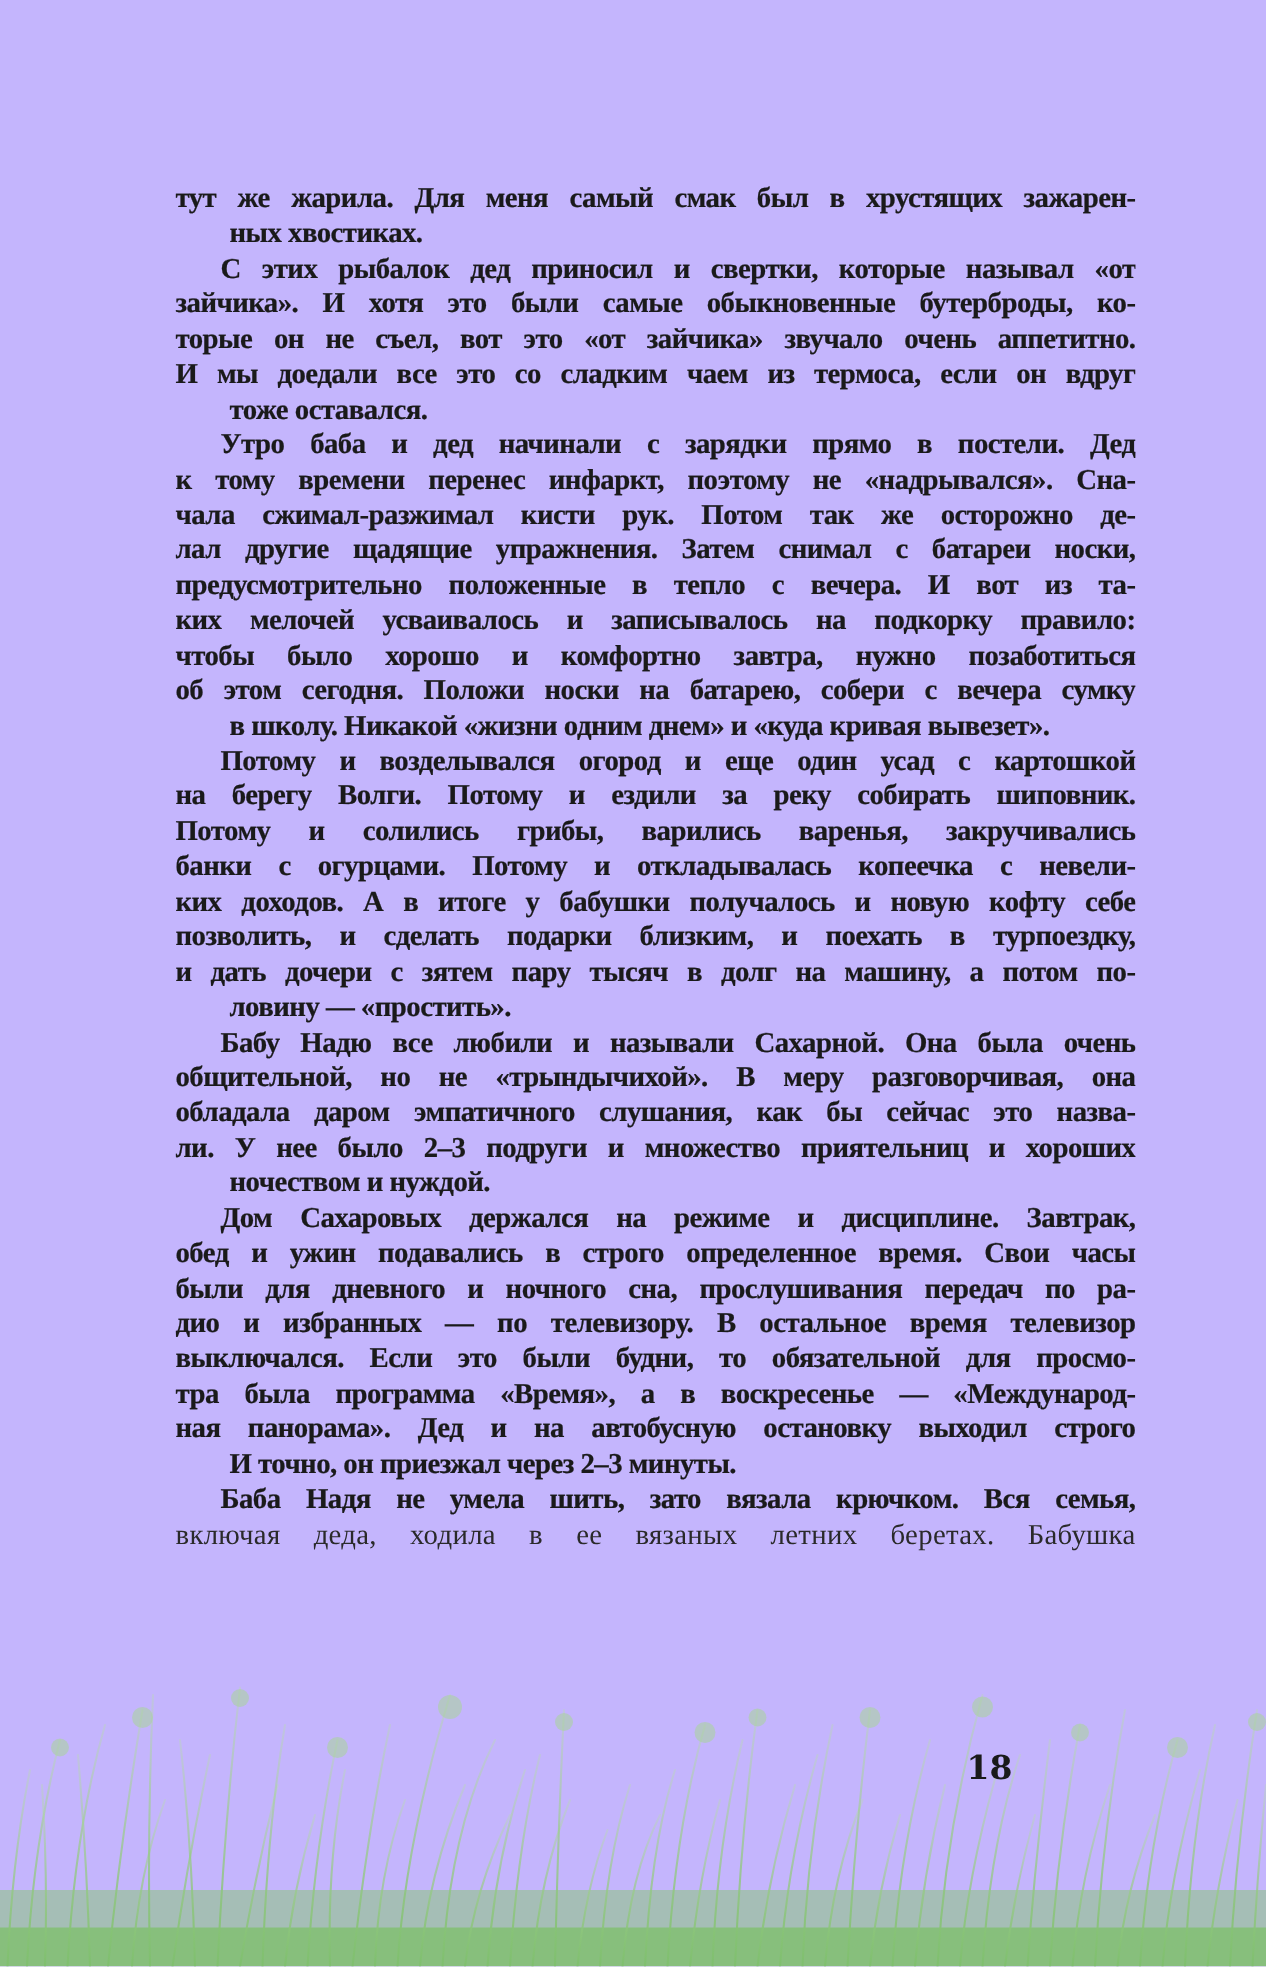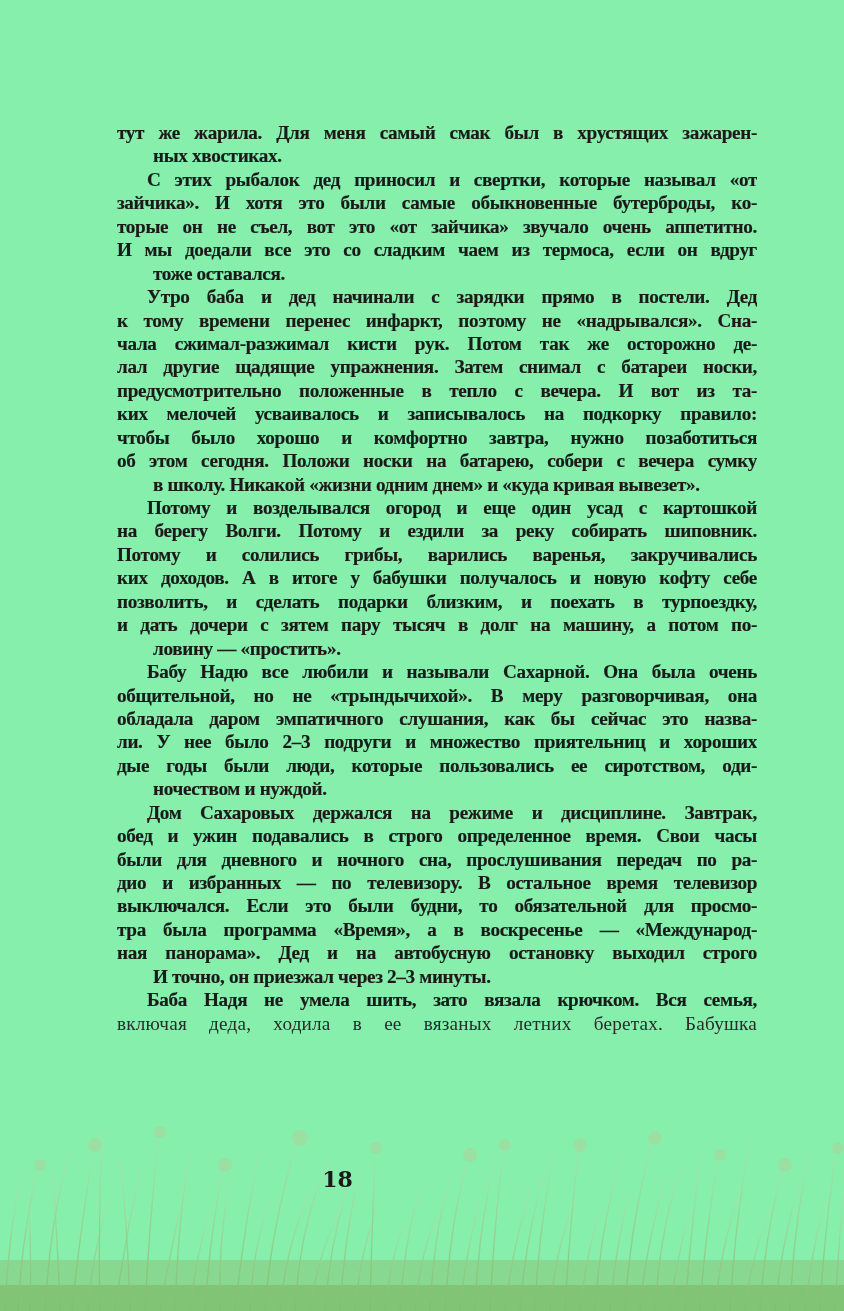--- a/index.html
+++ b/index.html
@@ -1,31 +1,31 @@
 <!DOCTYPE html>
 <html><head>
   <meta charset="utf-8">
   <style>
     html, body { margin: 0; padding: 0; background: #ffffff; }
     body { width: 844px; height: 1311px; position: relative; overflow: hidden; }
-    .page { position: absolute; left: 0; top: 0; width: 844px; height: 1311px; background: #86efac; }
+    .page { position: absolute; left: 0; top: 0; width: 844px; height: 1311px; background: #c4b5fd; }
     .text-block {
       position: absolute; left: 117px; top: 121px; width: 640px;
       font-family: "Liberation Serif", "DejaVu Serif", serif;
       font-size: 19.2px; line-height: 23.45px; color: #1a1a1a;
       text-align: justify; text-align-last: left;
       font-weight: bold; letter-spacing: -0.35px;
       -webkit-text-stroke: 0.15px #1a1a1a;
     }
     .line { display: block; white-space: nowrap; text-align: justify; text-align-last: justify; height: 23.45px; overflow: hidden; }
     .line.last { text-align-last: left; margin-left: 36px; }
     .line.indent { padding-left: 30px; }
     .line.light { font-weight: normal; -webkit-text-stroke: 0; letter-spacing: 0.2px; color: #2a2a2a; }
     .page-number {
-      position: absolute; left: 0; width: 675px; top: 1166px; text-align: center;
+      position: absolute; left: 0; width: 675px; top: 1166px; text-align: right;
       font-family: "DejaVu Serif", "Liberation Serif", serif; font-weight: bold;
       font-size: 22px; color: #1a1a1a; z-index: 3;
     }
     .grass { position: absolute; left: 0; top: 1120px; width: 844px; height: 191px; z-index: 1; }
     .text-block { z-index: 2; }
   </style>
 </head>
 <body>
 
 <div class="page">
@@ -54,32 +54,32 @@
       <span class="line">ких мелочей усваивалось и записывалось на подкорку правило:</span>
       <span class="line">чтобы было хорошо и комфортно завтра, нужно позаботиться</span>
       <span class="line">об этом сегодня. Положи носки на батарею, собери с вечера сумку</span>
       <span class="line last">в школу. Никакой «жизни одним днем» и «куда кривая вывезет».</span>
     </div>
 
     <div>
       <span class="line indent">Потому и возделывался огород и еще один усад с картошкой</span>
       <span class="line">на берегу Волги. Потому и ездили за реку собирать шиповник.</span>
       <span class="line">Потому и солились грибы, варились варенья, закручивались</span>
+      <span class="line">банки с огурцами. Потому и откладывалась копеечка с невели-</span>
       <span class="line">ких доходов. А в итоге у бабушки получалось и новую кофту себе</span>
       <span class="line">позволить, и сделать подарки близким, и поехать в турпоездку,</span>
       <span class="line">и дать дочери с зятем пару тысяч в долг на машину, а потом по-</span>
       <span class="line last">ловину — «простить».</span>
     </div>
 
     <div>
       <span class="line indent">Бабу Надю все любили и называли Сахарной. Она была очень</span>
       <span class="line">общительной, но не «трындычихой». В меру разговорчивая, она</span>
       <span class="line">обладала даром эмпатичного слушания, как бы сейчас это назва-</span>
       <span class="line">ли. У нее было 2–3 подруги и множество приятельниц и хороших</span>
-      <span class="line">дые годы были люди, которые пользовались ее сиротством, оди-</span>
       <span class="line last">ночеством и нуждой.</span>
     </div>
 
     <div>
       <span class="line indent">Дом Сахаровых держался на режиме и дисциплине. Завтрак,</span>
       <span class="line">обед и ужин подавались в строго определенное время. Свои часы</span>
       <span class="line">были для дневного и ночного сна, прослушивания передач по ра-</span>
       <span class="line">дио и избранных — по телевизору. В остальное время телевизор</span>
       <span class="line">выключался. Если это были будни, то обязательной для просмо-</span>
       <span class="line">тра была программа «Время», а в воскресенье — «Международ-</span>

